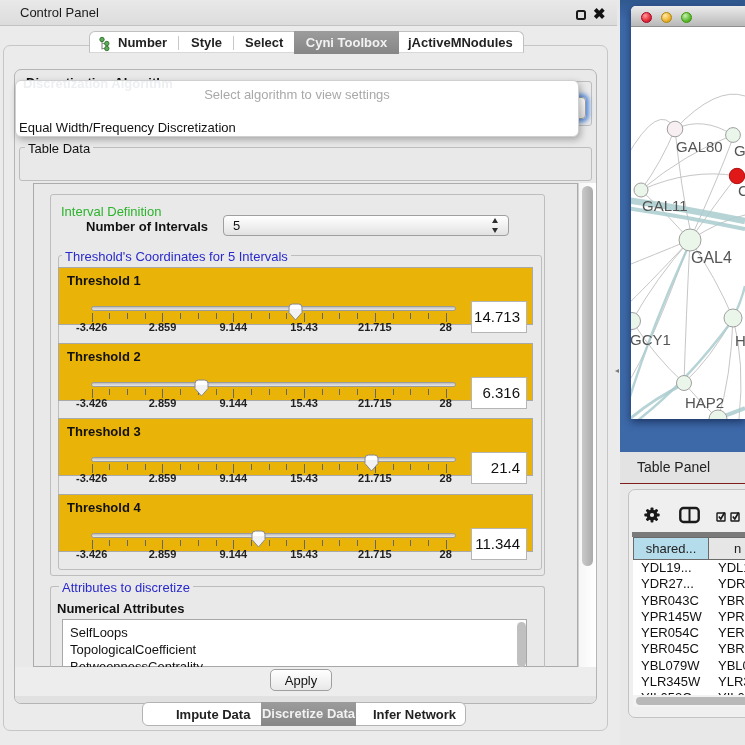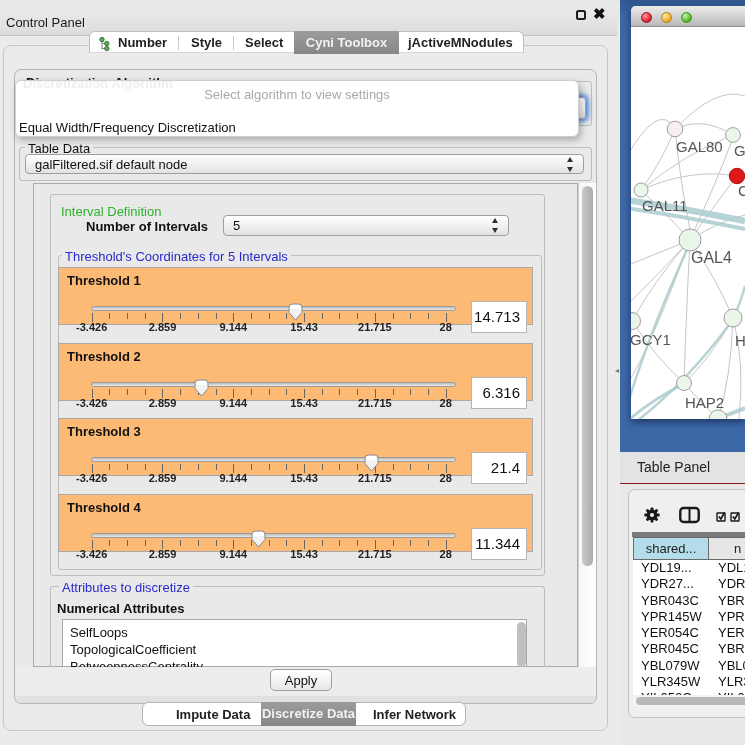--- a/index.html
+++ b/index.html
@@ -2,23 +2,23 @@
 <html><head>
 <meta charset="utf-8">
 <style>
 * { margin:0; padding:0; box-sizing:border-box; }
 html,body { width:745px; height:745px; overflow:hidden; background:#e8e8e8;
   font-family:"Liberation Sans", sans-serif; }
 .abs { position:absolute; }
 #stage { position:relative; width:745px; height:745px; }
 
 
-#titlebar { left:0; top:10px; width:617px; height:26px;
+#titlebar { left:0; top:0; width:617px; height:26px;
   background:linear-gradient(#e9e9e9,#dcdcdc); border-bottom:1px solid #c2c2c2;
-  color:#1a1a1a; font-size:13px; line-height:25px; padding-left:6px; }
+  color:#1a1a1a; font-size:13px; line-height:25px; padding-left:20px; }
 #tb-float { left:576px; top:10px; width:10px; height:10px; border:2px solid #1a1a1a; border-radius:2.5px; }
 #tb-close { left:593px; top:8px; width:12px; height:12px; font-size:15px; font-weight:bold; color:#111; line-height:12px; }
 #leftbg { left:0; top:26px; width:620px; height:719px; background:#ebebeb; }
 
 #tabbedpane { left:3px; top:45px; width:605px; height:686px;
   border:1px solid #c6c6c6; border-radius:7px; background:#ebebeb; }
 
 #tabstrip { left:89px; top:31px; width:435px; height:22px; background:#fff;
   border:1px solid #c0c0c0; border-bottom:1px solid #d8d8d8; border-radius:6px 6px 0 0;
   font-size:13px; font-weight:bold; color:#222; }
@@ -38,21 +38,21 @@
   border:1px solid #9f9f9f; border-radius:4px; font-size:13px; color:#111; }
 .combo .ctext { position:absolute; left:9px; top:0; line-height:20px; }
 .spinarrows { position:absolute; right:7px; top:0; height:100%; width:9px; }
 .spinarrows:before { content:""; position:absolute; left:0; top:calc(50% - 7.5px);
   border-left:3px solid transparent; border-right:3px solid transparent; border-bottom:5px solid #2e2e2e; }
 .spinarrows:after { content:""; position:absolute; left:0; top:calc(50% + 2.5px);
   border-left:3px solid transparent; border-right:3px solid transparent; border-top:5px solid #2e2e2e; }
 
 
 .throw { position:absolute; left:58px; width:475px; height:58px;
-  border:1px solid #a9a9a9; background:#fdba74; }
+  border:1px solid #a9a9a9; background:#eab308; }
 .thlabel { position:absolute; left:8px; top:5px; font-size:13px; font-weight:bold; color:#111; }
 .track { position:absolute; left:32px; top:38px; width:365px; height:5px;
   background:linear-gradient(#bdbdbd,#e8e8e8); border:1px solid #9b9b9b; border-radius:3px; }
 .ticklbl { position:absolute; top:53px; font-size:11px; font-weight:bold; color:#222;
   width:60px; text-align:center; margin-left:-30px; }
 .thumb { position:absolute; top:31px; width:15px; height:18px; margin-left:-7.5px; }
 .valbox { position:absolute; left:412px; top:33px; width:56px; height:32px;
   background:#fff; border:1px solid #b5b5b5; font-size:15px; color:#111;
   text-align:right; line-height:30px; padding-right:6px; }
 
@@ -125,24 +125,20 @@
   <div class="abs" id="innerpanel"></div>
 
   <div class="groupbox" style="left:19px; top:81px; width:573px; height:45px;"></div>
   <div class="grouplabel" style="left:23px; top:75px; font-size:13px; font-weight:bold; color:#111;">Discretization Algorithm</div>
   <div class="combo" style="left:25px; top:97px; width:561px; height:22px; box-shadow:0 0 4px 2.5px rgba(70,130,220,0.85);">
     <span class="spinarrows"></span>
   </div>
 
   <div class="groupbox" style="left:19px; top:147px; width:573px; height:34px;"></div>
   <div class="grouplabel" style="left:25px; top:141px; font-size:13px; color:#111;text-align:center;">Table Data</div>
-  <div class="combo" style="left:25px; top:154px; width:559px; height:20px;">
-    <span class="ctext">galFiltered.sif default node</span>
-    <span class="spinarrows"></span>
-  </div>
 
   <div class="abs" style="left:33px; top:183px; width:545px; height:484px; border:1px solid #ababab; background:#e9e9e9;"></div>
 
   <div class="groupbox" style="left:50px; top:194px; width:495px; height:382px;"></div>
   <div class="grouplabel" style="left:58px; top:204px; font-size:13px; color:#2db32d;">Interval Definition</div>
   <div class="abs" style="left:86px; top:219px; font-size:13px; font-weight:bold; color:#111;">Number of Intervals</div>
   <div class="combo" style="left:223px; top:215px; width:286px; height:21px;">
     <span class="ctext">5</span>
     <span class="spinarrows"></span>
   </div>

